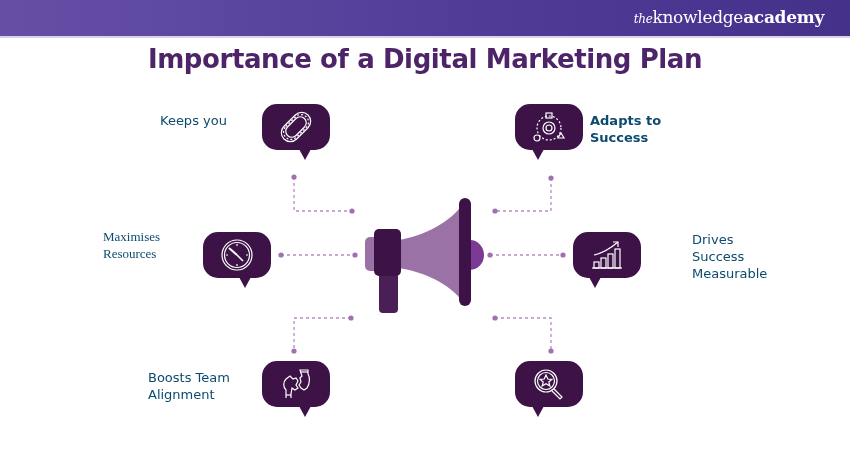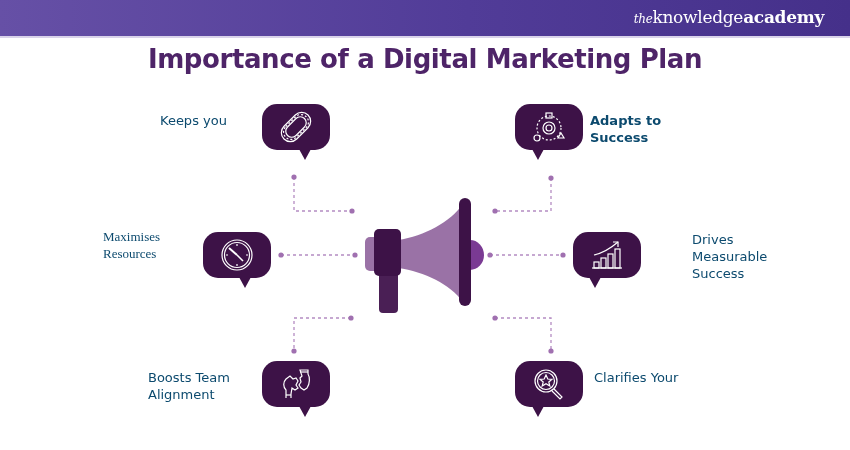--- a/index.html
+++ b/index.html
@@ -120,22 +120,22 @@
       <rect x="21" y="19" width="5" height="14"></rect>
       <rect x="28" y="14" width="5" height="19"></rect>
       <line x1="5" y1="33" x2="35" y2="33"></line>
       <path d="M7,20 C16,18 24,13 31,7"></path>
       <polyline points="26,7 31,7 31,12"></polyline>
     </g>
   </svg>
 </div>
 <div class="label" style="left:692px; top:231px; width:94px;">
   <div>Drives</div>
+  <div>Success</div>
   <div>Measurable</div>
-  <div>Success</div>
 </div>
 
 <div class="label" style="left:148px; top:369px; width:108px;">
   <div>Boosts Team</div>
   <div>Alignment</div>
 </div>
 <div class="bubble" style="left:262px; top:361px;">
   <div class="tail" style="left:37px;"></div>
   <svg width="40" height="40" viewBox="0 0 40 40">
     <g fill="none" stroke="#ffffff" stroke-width="1.2">
@@ -152,14 +152,13 @@
   <svg width="40" height="40" viewBox="0 0 40 40">
     <g fill="none" stroke="#ffffff" stroke-width="1.2">
       <circle cx="17" cy="17" r="11"></circle>
       <circle cx="17" cy="17" r="8.5"></circle>
       <polygon points="17,11 18.8,15 23,15.3 19.8,18 20.8,22 17,19.8 13.2,22 14.2,18 11,15.3 15.2,15"></polygon>
       <path d="M25,25 L33,33 L31,35 L23,27"></path>
     </g>
   </svg>
 </div>
 <div class="label" style="left:594px; top:369px; width:110px;">
-  <div>Clarifies Your</div>
 </div>
 
 </body></html>

